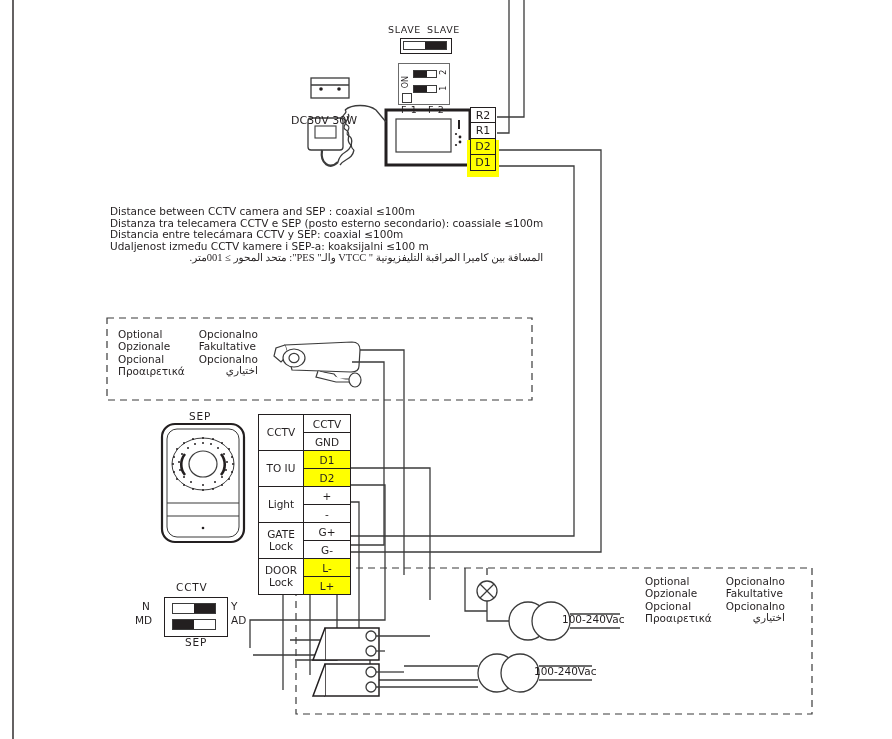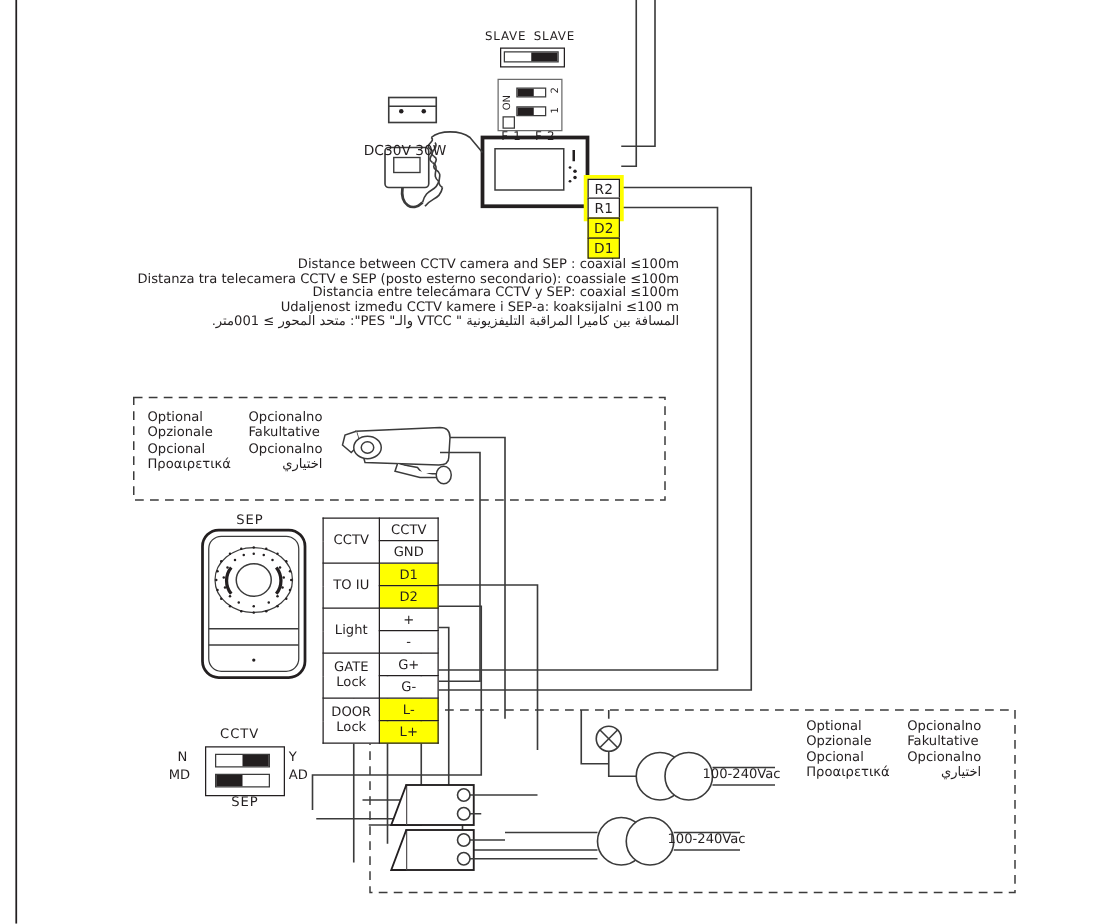--- a/index.html
+++ b/index.html
@@ -9,29 +9,29 @@
     width:892px;height:739px;position:relative;overflow:hidden;
     color:#231f20;
   }
   #canvas{position:absolute;left:0;top:0;width:892px;height:739px;}
   .abs{position:absolute;}
   
   .note-line{
     font-family:"DejaVu Sans", sans-serif;
     font-size:10.5px;line-height:11.6px;white-space:nowrap;color:#231f20;
   }
-  .notes{position:absolute;left:110px;top:206px;text-align:right;}
-  .arabic{direction:rtl;unicode-bidi:bidi-override;font-size:10.5px;}
+  .notes{position:absolute;left:110px;top:206px;}
+  .arabic{direction:rtl;unicode-bidi:bidi-override;font-size:10.5px;font-family:Liberation Serif, serif;}
   .opt-block{position:absolute;display:flex;gap:14px;}
   .opt-col{font-size:10.5px;line-height:12.4px;white-space:nowrap;}
   .lbl{font-size:10.5px;white-space:nowrap;color:#231f20;text-align:center;}
   .lbl-sm{font-size:9.5px;white-space:nowrap;color:#231f20;letter-spacing:.6px;}
   .lbl-b{font-size:11px;white-space:nowrap;color:#231f20;}
   
-  .term-stack{position:absolute;left:470px;top:108px;width:28px;margin-top:36px;}
+  .term-stack{position:absolute;left:470px;top:108px;width:28px;}
   .chip{
     width:26px;height:17px;border:1.3px solid #231f20;margin-top:-1.3px;
     font-size:11px;line-height:15px;text-align:center;background:#ffffff;
     box-sizing:border-box;
   }
   .chip.hl{background:#ffff00;}
   .hl-bg{position:absolute;background:#ffff00;}
   
   .ttable{position:absolute;left:258px;top:414px;border-collapse:collapse;}
   .ttable td{

